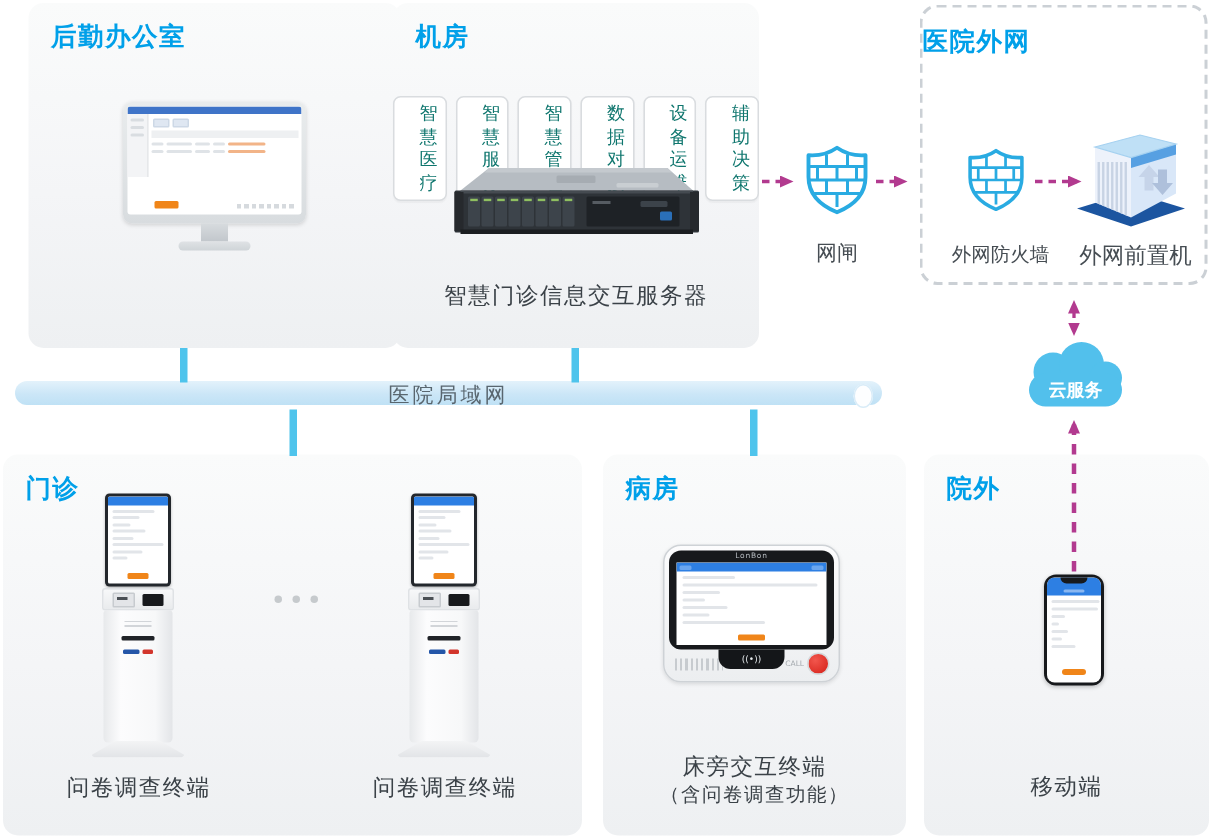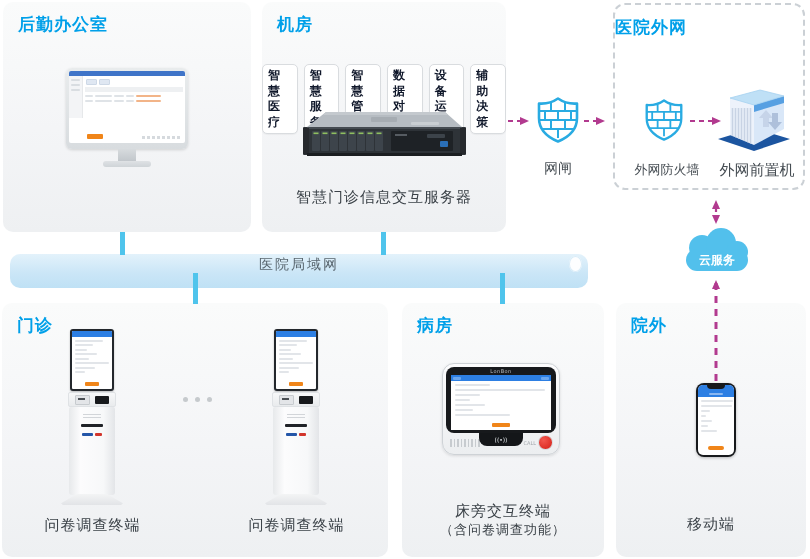--- a/index.html
+++ b/index.html
@@ -6,31 +6,31 @@
   .canvas{position:relative;width:810px;height:559px;background:#fff;overflow:hidden;
           font-family:"DejaVu Sans","Liberation Sans",sans-serif;}
 
   
   .panel{position:absolute;background:linear-gradient(180deg,#fafbfb 0%,#f4f5f7 55%,#eef0f2 100%);
          border-radius:10px;z-index:1;}
   .panel-title{position:absolute;top:11px;left:15px;font-size:17px;font-weight:bold;color:#00A0E9;letter-spacing:1px;}
   .caption{position:absolute;left:0;width:100%;text-align:center;color:#3b4248;font-size:15px;letter-spacing:1px;}
   .caption.small{font-size:13px;}
 
-  #panel-logistics{left:3px;top:2px;width:248px;height:230px;}
+  #panel-logistics{left:19px;top:2px;width:248px;height:230px;}
   #panel-serverroom{left:262px;top:2px;width:244px;height:230px;}
   #panel-external{left:613px;top:3px;width:192px;height:187px;background:#fff;
                   border:2px dashed #cbd0d5;border-radius:12px;box-sizing:border-box;}
   #panel-external .panel-title{left:0;width:100%;}
   #panel-outpatient{left:2px;top:303px;width:386px;height:254px;}
   #panel-ward{left:402px;top:303px;width:202px;height:254px;}
   #panel-outside{left:616px;top:303px;width:190px;height:254px;}
 
   
-  .lan-bar{position:absolute;left:10px;top:254px;width:578px;height:34px;border-radius:10px;z-index:2;
+  .lan-bar{position:absolute;left:10px;top:254px;width:578px;height:16px;border-radius:10px;z-index:2;
            background:linear-gradient(180deg,#e3f2fb 0%,#cbe6f7 55%,#bfe1f5 100%);
            text-align:center;line-height:20px;font-size:14px;color:#59666f;letter-spacing:2px;}
   .lan-cap{position:absolute;right:6px;top:2px;width:13px;height:16px;border-radius:50%;
            background:#fdfeff;box-shadow:0 0 0 1px #d9ecf8 inset;}
   .connector{position:absolute;width:5px;background:#4FC4EC;z-index:2;}
   #conn-1{left:120px;top:232px;height:23px;}
   #conn-2{left:381px;top:232px;height:23px;}
   #conn-3{left:193px;top:273px;height:31px;}
   #conn-4{left:500px;top:273px;height:31px;}
 
@@ -47,22 +47,22 @@
   .sh-bricks line{stroke:#29ABE2;stroke-width:2;}
   .io-label{position:absolute;text-align:center;color:#464d53;font-size:14px;z-index:4;}
   #label-gateway{left:523px;top:160px;width:70px;}
   #label-firewall{left:621px;top:161px;width:92px;font-size:13px;}
   #label-frontmachine{left:711px;top:161px;width:92px;font-size:15px;}
   #cloud{position:absolute;left:678px;top:227px;z-index:5;}
   #frontmachine{position:absolute;left:715px;top:82px;z-index:4;}
 
   
   .tag-row{position:absolute;left:0;top:62px;width:100%;display:flex;justify-content:center;gap:6px;}
-  .tag{background:#fff;border:1px solid #d9dcdf;border-radius:5px;padding:3px 5px;text-align:left;
-       font-size:12px;line-height:1.3;color:#0f172a;box-shadow:0 1px 1px rgba(0,0,0,0.04);font-weight:bold;}
+  .tag{background:#fff;border:1px solid #d9dcdf;border-radius:5px;padding:3px 5px;text-align:right;
+       font-size:12px;line-height:1.3;color:#0f766e;box-shadow:0 1px 1px rgba(0,0,0,0.04);}
   .tag span{display:block;}
 
   
   .ln{display:block;height:2px;background:#e2e5e9;margin:3px 3px 0;border-radius:1px;}
   .ln.c{margin-left:auto;margin-right:auto;}
   .w8{width:8%}.w10{width:10%}.w15{width:15%}.w18{width:18%}.w20{width:20%}.w25{width:25%}
   .w30{width:30%}.w35{width:35%}.w45{width:45%}.w50{width:50%}.w55{width:55%}.w70{width:70%}.w85{width:85%}.w90{width:90%}
 
   
   .monitor{position:absolute;left:63px;top:66px;width:122px;}

